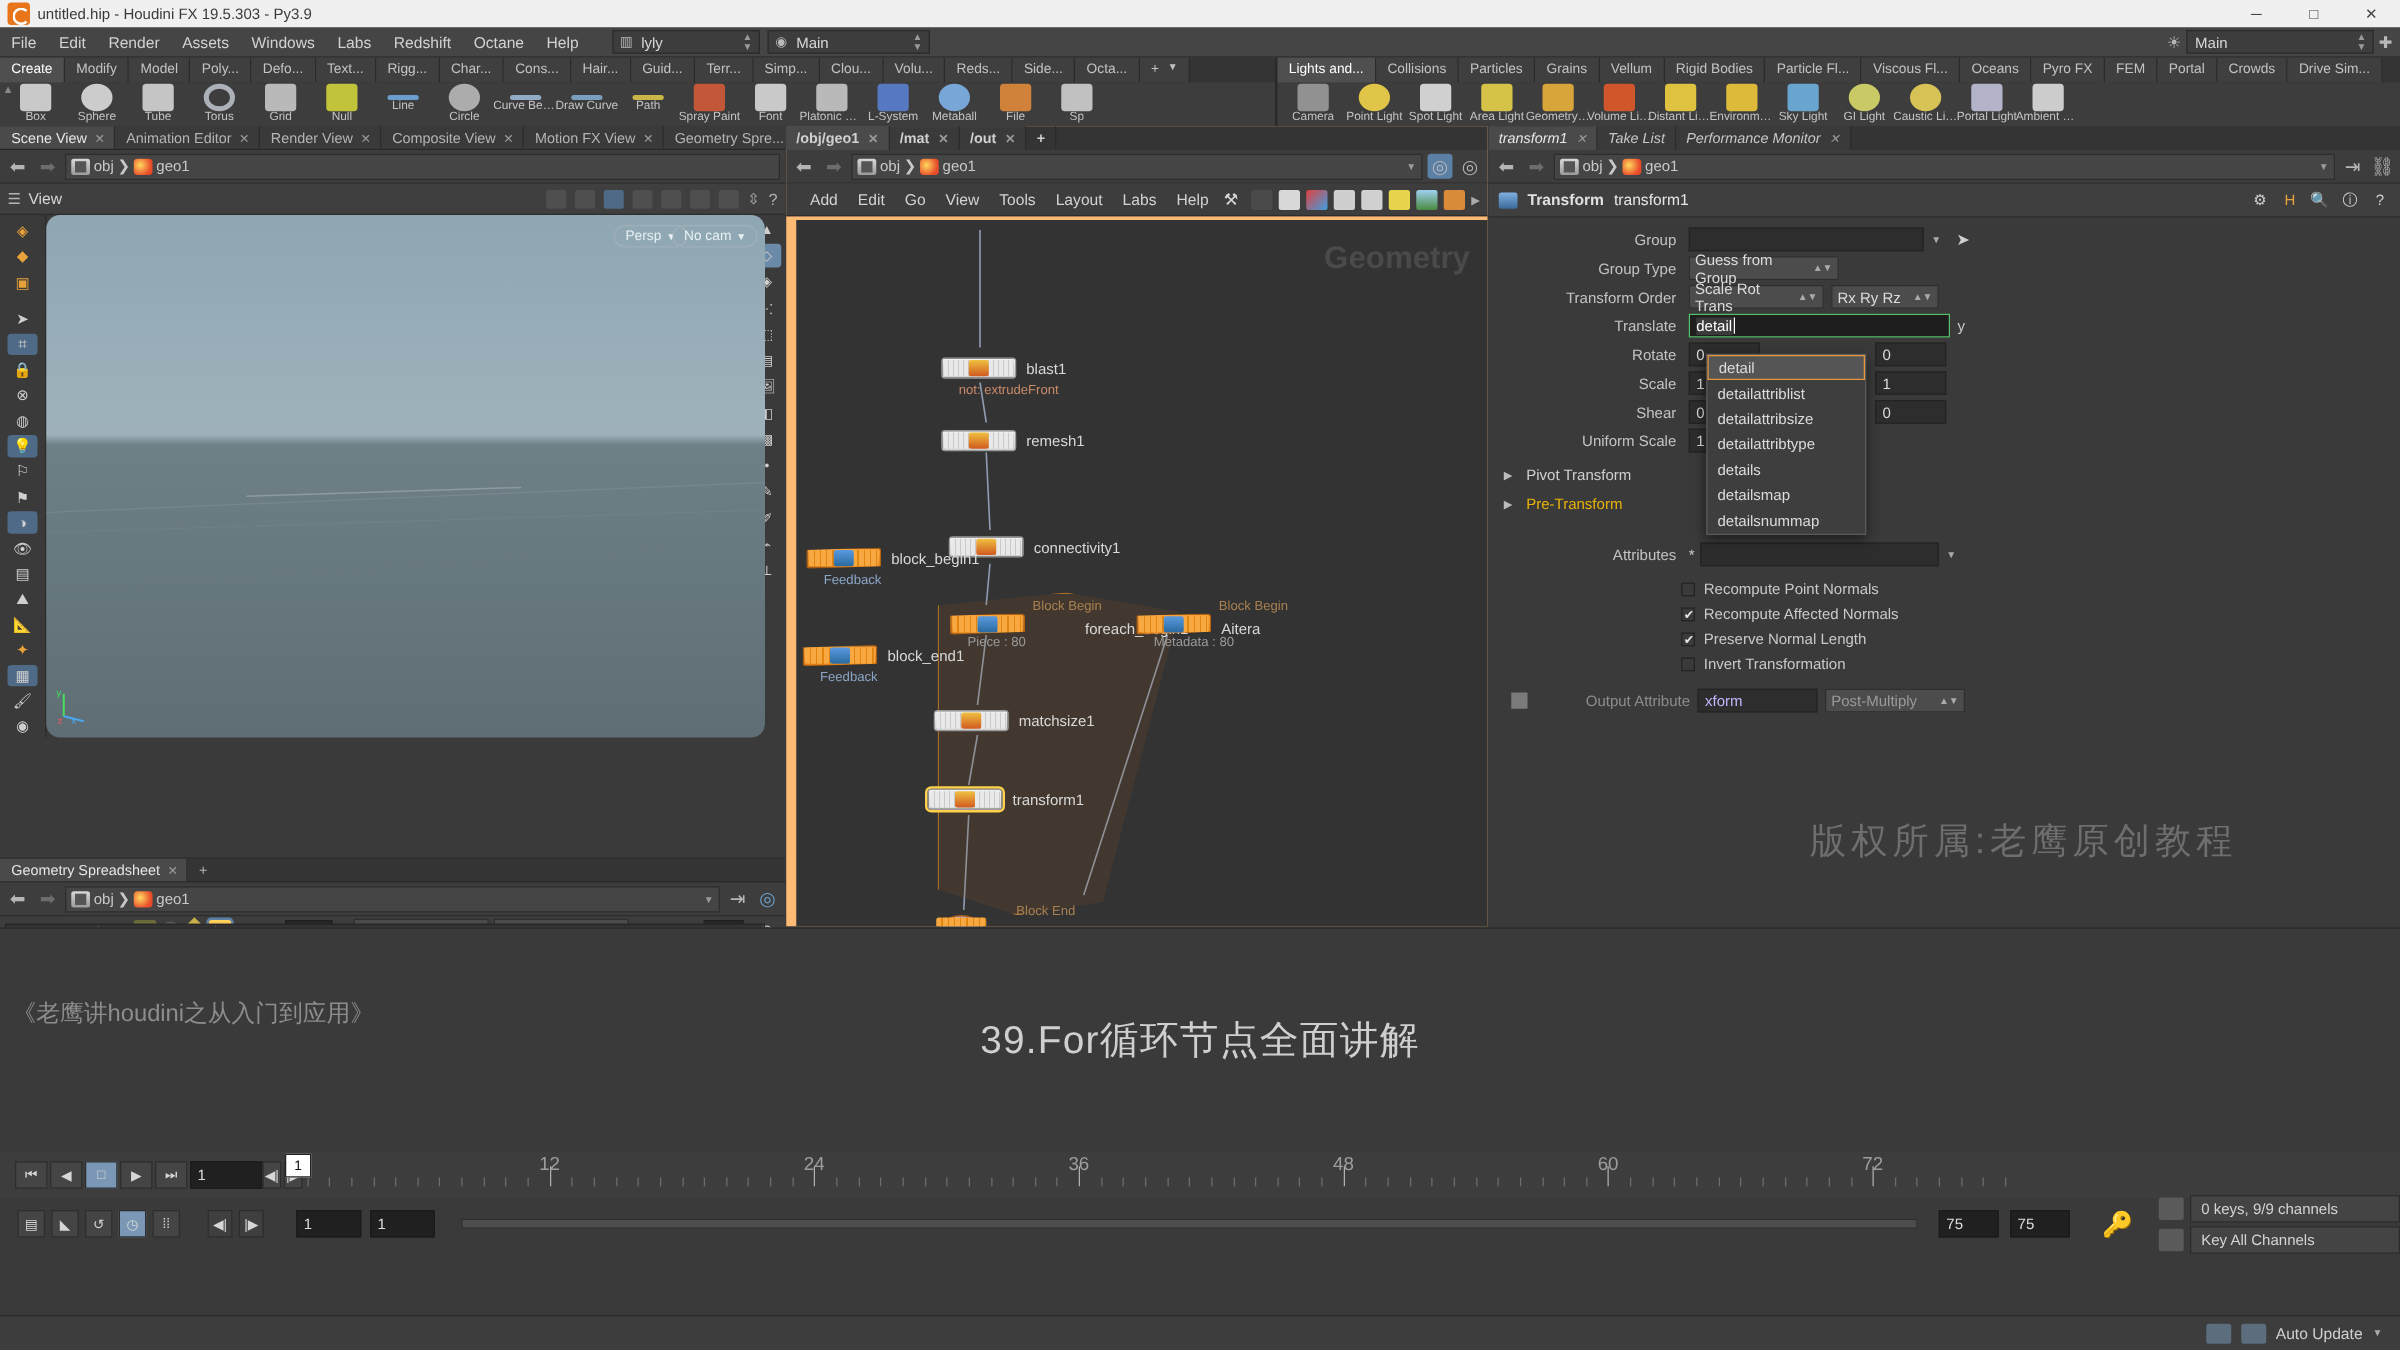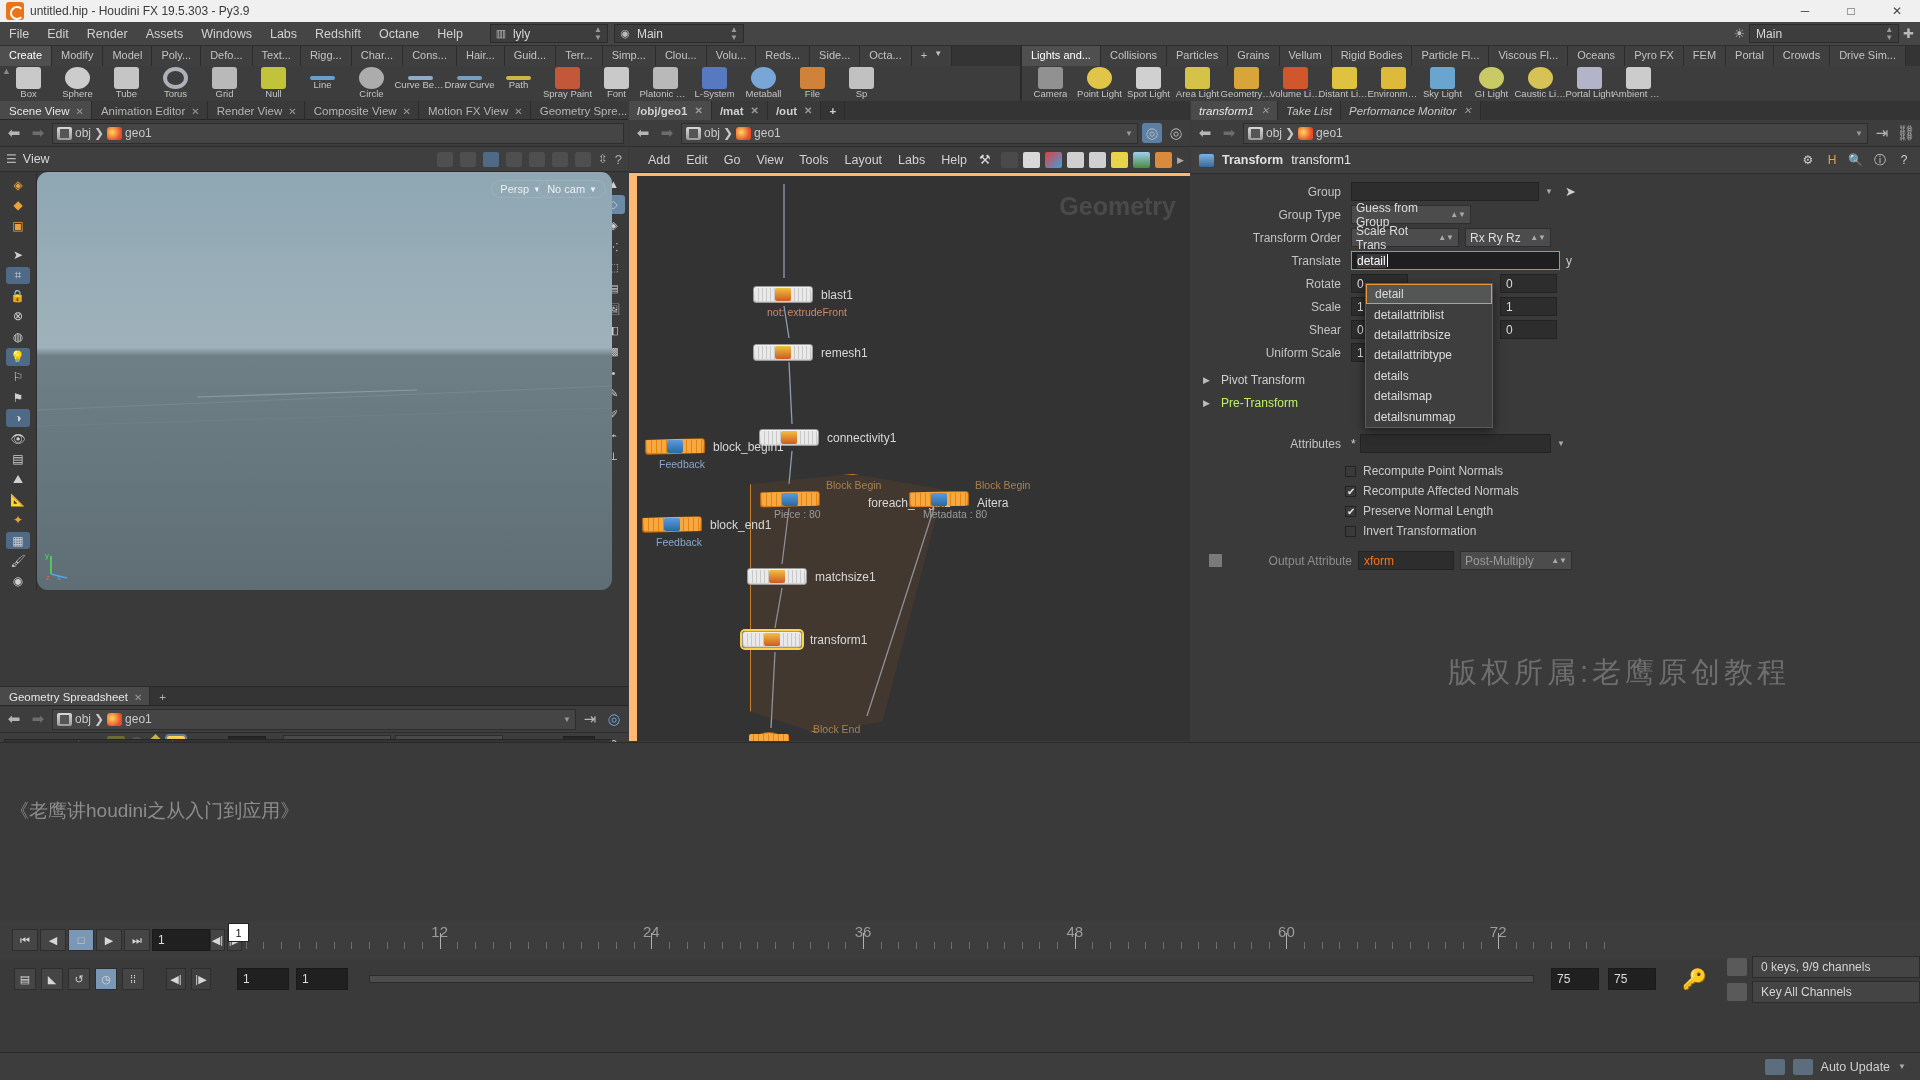--- a/index.html
+++ b/index.html
@@ -883,21 +883,21 @@
           <span>1</span>
         </div>
       </div>
 
       <div class="prow" style="padding-left:12px;margin-top:4px">
         <span class="ptri">▶</span>
         <span style="font-size:12px;color:#cfcfcf">Pivot Transform</span>
       </div>
       <div class="prow" style="padding-left:12px">
         <span class="ptri">▶</span>
-        <span style="font-size:12px;color:#bef264">Pre-Transform</span>
+        <span style="font-size:12px;color:#eab308">Pre-Transform</span>
       </div>
 
       <div class="prow" style="margin-top:18px">
         <div class="plabel">Attributes</div>
         <div style="display:flex;align-items:center;gap:4px;width:200px">
           <span style="font-size:12px;color:#cfcfcf">*</span>
           <div class="pfield" style="flex:1"></div>
         </div>
         <span style="font-size:8px;color:#aaa">▼</span>
       </div>
@@ -917,21 +917,21 @@
           </div>
           <div class="crow">
             <span class="chk"></span>
             <span>Invert Transformation</span>
           </div>
         </div>
 
       <div class="prow" style="margin-top:8px">
         <span style="width:13px;height:13px;background:#7a7a7a;margin-left:12px;margin-right:6px"></span>
         <div style="width:118px;text-align:right;font-size:12px;color:#8d8d8d">Output Attribute</div>
-        <div class="pfield" style="width:96px;color:#f97316">
+        <div class="pfield" style="width:96px;color:#c4b5fd">
           <span>xform</span>
         </div>
         <div class="pdrop" style="width:112px;color:#9a9a9a">
           <span>Post-Multiply</span>
           <span class="sp">▲▼</span>
         </div>
       </div>
     </div>
 
     <div class="ac" id="acBox" style="left:174px;top:182px;width:128px">
@@ -940,20 +940,21 @@
         <div class="ac-item">detailattribsize</div>
         <div class="ac-item">detailattribtype</div>
         <div class="ac-item">details</div>
         <div class="ac-item">detailsmap</div>
         <div class="ac-item">detailsnummap</div>
       </div>
   </div>
 
   <div id="timeline">
     <div class="wm-big">
+      <div class="wm-title">39.For循环节点全面讲解</div>
       <div class="wm-left">《老鹰讲houdini之从入门到应用》</div>
       <div class="wm-cn">版权所属:老鹰原创教程</div>
     </div>
 
     <div class="tl-strip">
       <span style="width:12px"></span>
       <div class="tbtn">⏮</div>
       <div class="tbtn">◀</div>
       <div class="tbtn hi">□</div>
       <div class="tbtn">▶</div>

